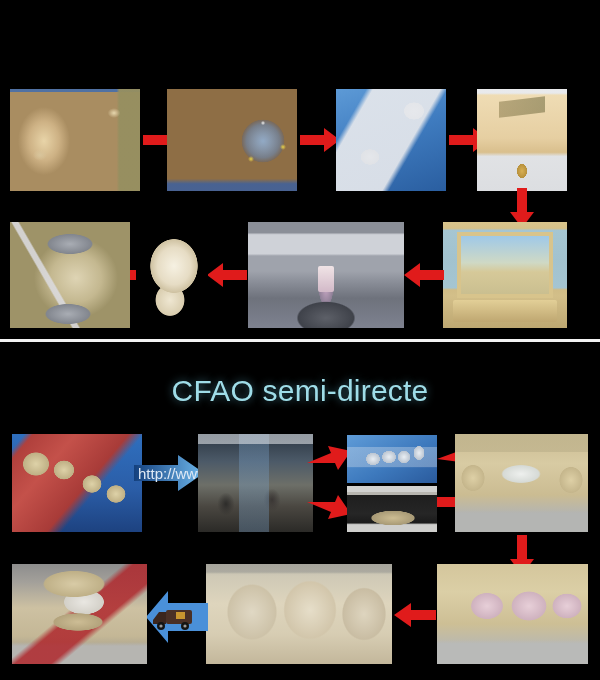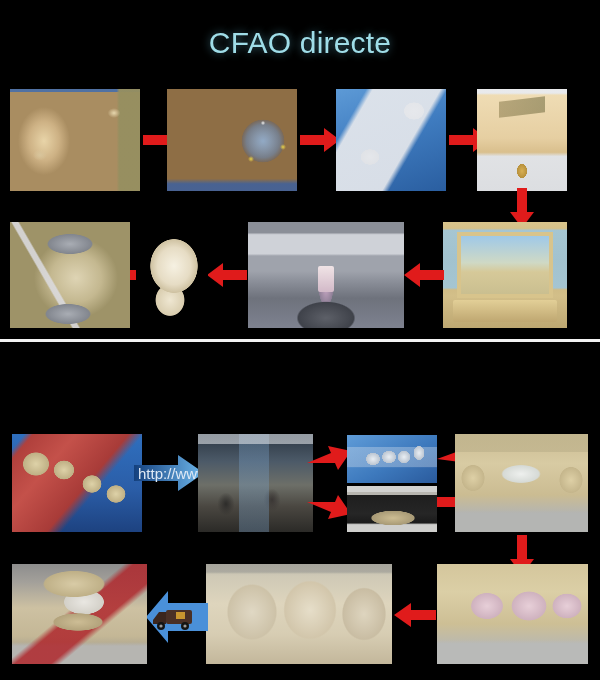--- a/index.html
+++ b/index.html
@@ -80,21 +80,20 @@
   .final-model{
     background:
       linear-gradient(180deg,#8d8d8d 0%,#a3a09a 18%,#cdc1a2 44%,#c4b796 72%,#8e8c88 100%);
   }
 </style>
 </head>
 <body>
 
 <div class="page">
 
-  <div class="section-title" style="top:26px">CFAO directe</div>
 
   <div class="ph teeth-prep" style="left:10px;top:89px;width:130px;height:102px">
     <div class="inner" style="background:
         radial-gradient(ellipse 10px 8px at 30px 66px,#d8c59c 0%,transparent 70%),
         radial-gradient(ellipse 9px 7px at 104px 24px,#e6d7ae 0%,transparent 70%),
         linear-gradient(90deg,transparent 0 82%,rgba(150,143,96,.95) 84% 100%),
         linear-gradient(180deg,rgba(70,110,170,.9) 0 3%,transparent 3%)"></div>
   </div>
 
   <div class="arrow" style="left:143px;top:126px;width:40px;height:28px">
@@ -190,20 +189,21 @@
 
   <div class="ph mouth-iso" style="left:10px;top:222px;width:120px;height:106px">
     <div class="inner" style="background:
       radial-gradient(ellipse 36px 16px at 60px 22px,#a9adb4 0%,#82868e 60%,transparent 64%),
       radial-gradient(ellipse 36px 16px at 58px 92px,#a9adb4 0%,#82868e 60%,transparent 64%),
       linear-gradient(60deg,transparent 0 34%,rgba(220,220,225,.85) 35% 38%,transparent 39%)"></div>
   </div>
 
   <div class="divider" style="top:339px"></div>
 
+  <div class="section-title" style="top:374px">CFAO semi-directe</div>
 
   <div class="ph model-arch" style="left:12px;top:434px;width:130px;height:98px">
     <div class="inner" style="background:
       radial-gradient(ellipse 18px 16px at 24px 30px,#ded2a8 0%,#bfb085 70%,transparent 74%),
       radial-gradient(ellipse 14px 13px at 52px 36px,#ded2a8 0%,#bfb085 70%,transparent 74%),
       radial-gradient(ellipse 13px 12px at 80px 50px,#ded2a8 0%,#bfb085 70%,transparent 74%),
       radial-gradient(ellipse 13px 12px at 104px 60px,#ded2a8 0%,#bfb085 70%,transparent 74%),
       linear-gradient(130deg,transparent 0 6%,#b0403c 10%,#c4514a 30%,#a83b38 55%,transparent 62%)"></div>
   </div>
 

